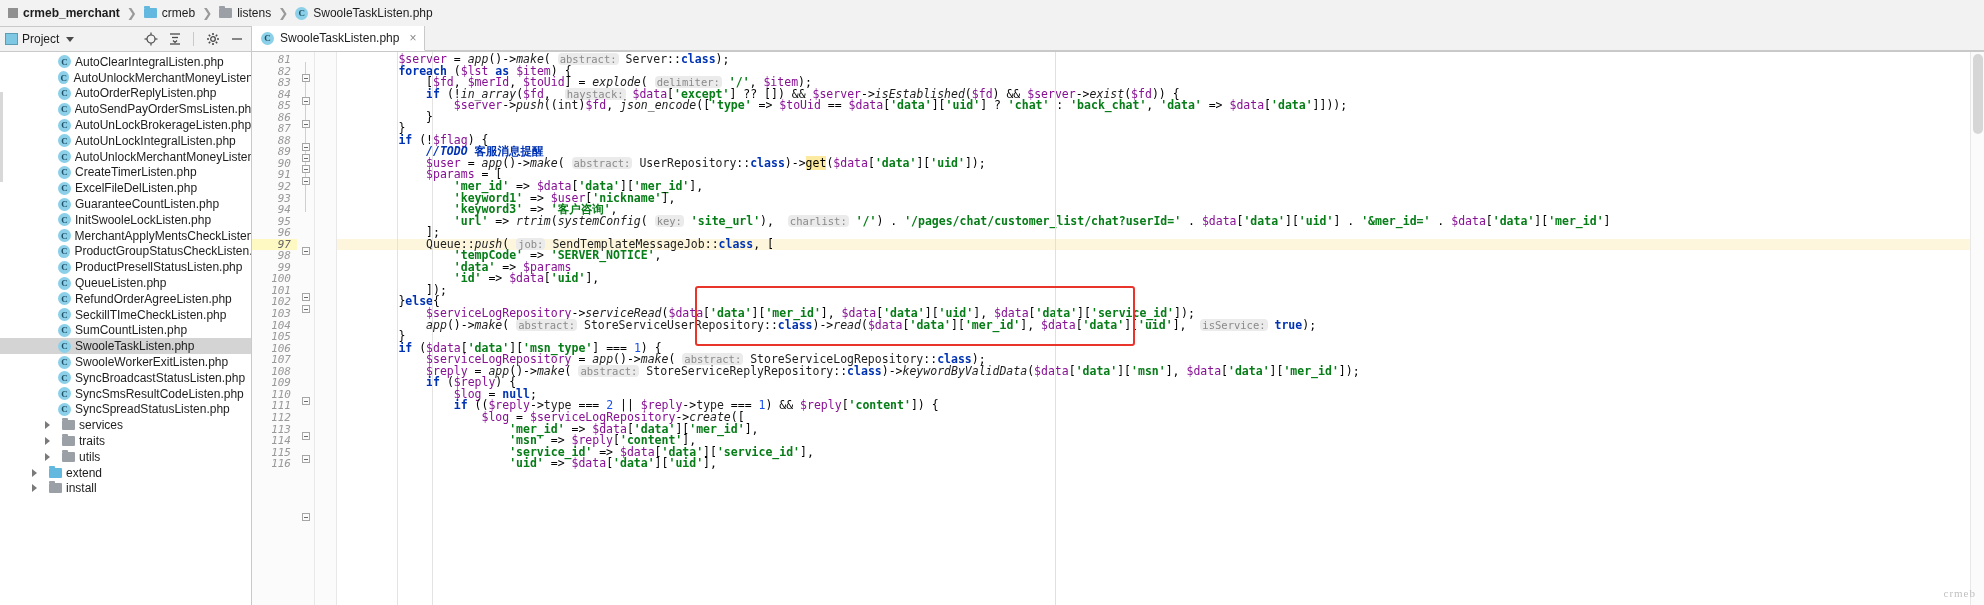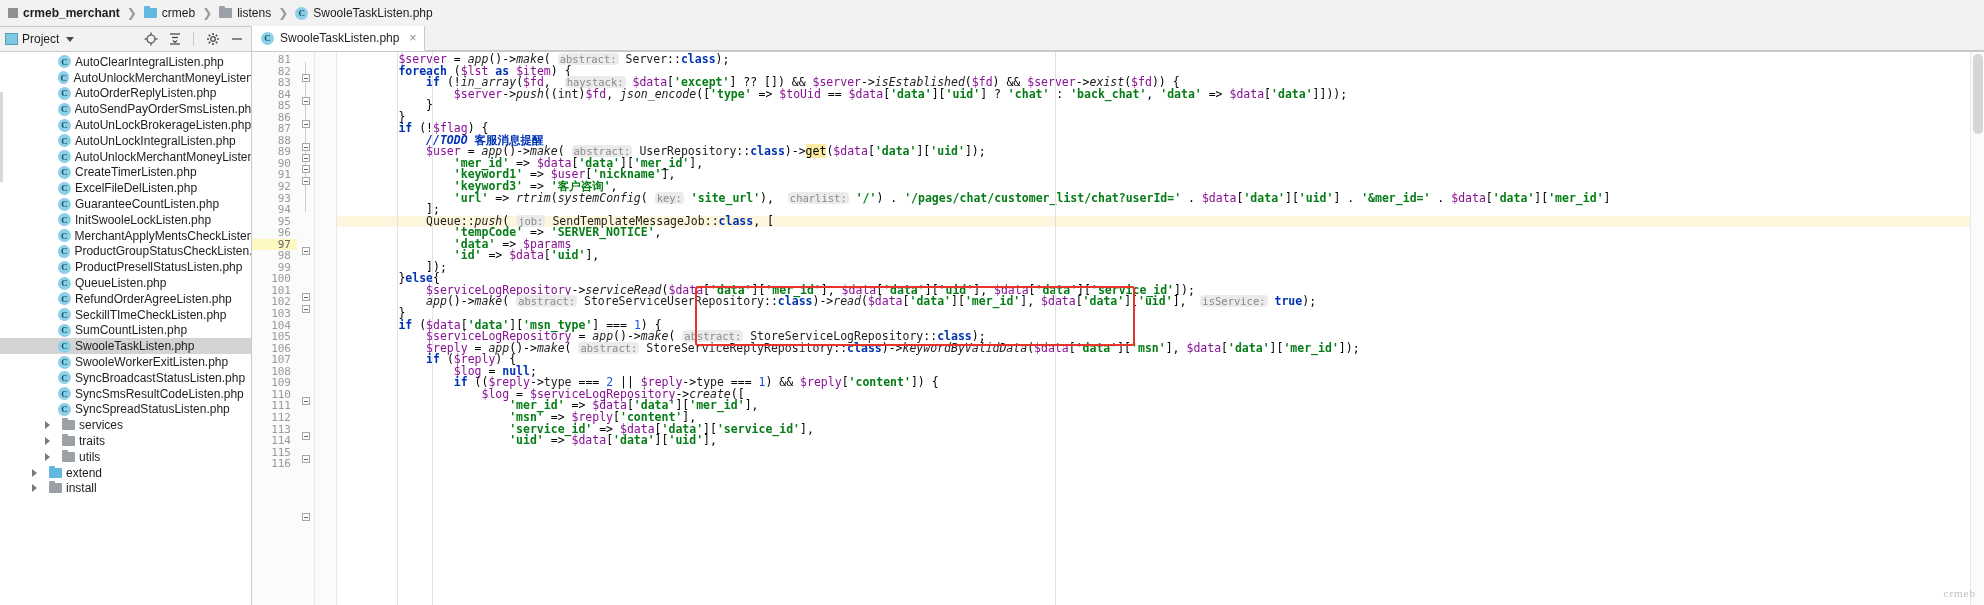--- a/index.html
+++ b/index.html
@@ -109,21 +109,21 @@
   }
   .pad { display: inline-block; flex: none; }
 
   
   .editor { flex: 1; display: flex; background: #ffffff; min-width: 0; position: relative; overflow: hidden; }
   .gutter {
     width: 45px; min-width: 45px; background: #fbfbfb; color: #999999;
     font-family: "DejaVu Sans Mono", monospace; font-size: 11px;
     text-align: right; padding-top: 2px; border-right: 0;
   }
-  .gline { height: 11.55px; line-height: 11.55px; padding-right: 6px; }
+  .gline { height: 11.55px; line-height: 11.55px; padding-right: 6px; font-style: italic; }
   .gline.cur { background: #fef9c3; color:#666; }
   .foldcol {
     width: 18px; min-width:18px; background:#fbfbfb; border-right: 1px solid #e8e8e8;
     padding-top:2px; position: relative;
   }
   .fold { position:absolute; left:5px; width:8px; height:8px; border:1px solid #a6a6a6; background:#fbfbfb; }
   .fold::before { content:""; position:absolute; left:1px; top:3px; width:4px; height:1px; background:#6b6b6b; }
   .foldline { position:absolute; left:8px; width:1px; background:#cfcfcf; }
 
   .markcol { width: 22px; min-width:22px; background:#fbfbfb; border-right:1px solid #e8e8e8; }
@@ -475,27 +475,29 @@
       <div class="markcol"></div>
       <div class="code" id="code">
         <div class="indent-guides">
           <div class="iguide" style="left:60px;top:0;bottom:0"></div>
           <div class="iguide" style="left:95px;top:0;bottom:0"></div>
         </div>
         <div class="vsplit" style="left:718px"></div>
         <div id="code-lines">
             <div class="cline">        <span class="var">$server</span> = <span class="fn">app</span>()-&gt;<span class="fn">make</span>( <span class="hint">abstract:</span> <span class="cls">Server</span>::<span class="kw">class</span>);</div>
             <div class="cline">        <span class="kw">foreach</span> (<span class="var">$lst</span> <span class="kw">as</span> <span class="var">$item</span>) {</div>
+            <div class="cline">            [<span class="var">$fd</span>, <span class="var">$merId</span>, <span class="var">$toUid</span>] = <span class="fn">explode</span>( <span class="hint">delimiter:</span> <span class="str">'/'</span>, <span class="var">$item</span>);</div>
             <div class="cline">            <span class="kw">if</span> (!<span class="fn">in_array</span>(<span class="var">$fd</span>,  <span class="hint">haystack:</span> <span class="var">$data</span>[<span class="str">'except'</span>] ?? []) &amp;&amp; <span class="var">$server</span>-&gt;<span class="fn">isEstablished</span>(<span class="var">$fd</span>) &amp;&amp; <span class="var">$server</span>-&gt;<span class="fn">exist</span>(<span class="var">$fd</span>)) {</div>
             <div class="cline">                <span class="var">$server</span>-&gt;<span class="fn">push</span>((<span class="cls">int</span>)<span class="var">$fd</span>, <span class="fn">json_encode</span>([<span class="str">'type'</span> =&gt; <span class="var">$toUid</span> == <span class="var">$data</span>[<span class="str">'data'</span>][<span class="str">'uid'</span>] ? <span class="str">'chat'</span> : <span class="str">'back_chat'</span>, <span class="str">'data'</span> =&gt; <span class="var">$data</span>[<span class="str">'data'</span>]]));</div>
             <div class="cline">            }</div>
             <div class="cline">        }</div>
             <div class="cline">        <span class="kw">if</span> (!<span class="var">$flag</span>) {</div>
             <div class="cline">            <span class="todo">//TODO</span><span class="todotxt"> 客服消息提醒</span></div>
             <div class="cline">            <span class="var">$user</span> = <span class="fn">app</span>()-&gt;<span class="fn">make</span>( <span class="hint">abstract:</span> <span class="cls">UserRepository</span>::<span class="kw">class</span>)-&gt;<span class="hl-get">get</span>(<span class="var">$data</span>[<span class="str">'data'</span>][<span class="str">'uid'</span>]);</div>
+            <div class="cline">            <span class="var">$params</span> = [</div>
             <div class="cline">                <span class="str">'mer_id'</span> =&gt; <span class="var">$data</span>[<span class="str">'data'</span>][<span class="str">'mer_id'</span>],</div>
             <div class="cline">                <span class="str">'keyword1'</span> =&gt; <span class="var">$user</span>[<span class="str">'nickname'</span>],</div>
             <div class="cline">                <span class="str">'keyword3'</span> =&gt; <span class="str">'客户咨询'</span>,</div>
             <div class="cline">                <span class="str">'url'</span> =&gt; <span class="fn">rtrim</span>(<span class="fn">systemConfig</span>( <span class="hint">key:</span> <span class="str">'site_url'</span>),  <span class="hint">charlist:</span> <span class="str">'/'</span>) . <span class="str">'/pages/chat/customer_list/chat?userId='</span> . <span class="var">$data</span>[<span class="str">'data'</span>][<span class="str">'uid'</span>] . <span class="str">'&amp;mer_id='</span> . <span class="var">$data</span>[<span class="str">'data'</span>][<span class="str">'mer_id'</span>]</div>
             <div class="cline">            ];</div>
             <div class="cline cur">            <span class="cls">Queue</span>::<span class="fn">push</span>( <span class="hint">job:</span> <span class="cls">SendTemplateMessageJob</span>::<span class="kw">class</span>, [</div>
             <div class="cline">                <span class="str">'tempCode'</span> =&gt; <span class="str">'SERVER_NOTICE'</span>,</div>
             <div class="cline">                <span class="str">'data'</span> =&gt; <span class="var">$params</span></div>
             <div class="cline">                <span class="str">'id'</span> =&gt; <span class="var">$data</span>[<span class="str">'uid'</span>],</div>
             <div class="cline">            ]);</div>

